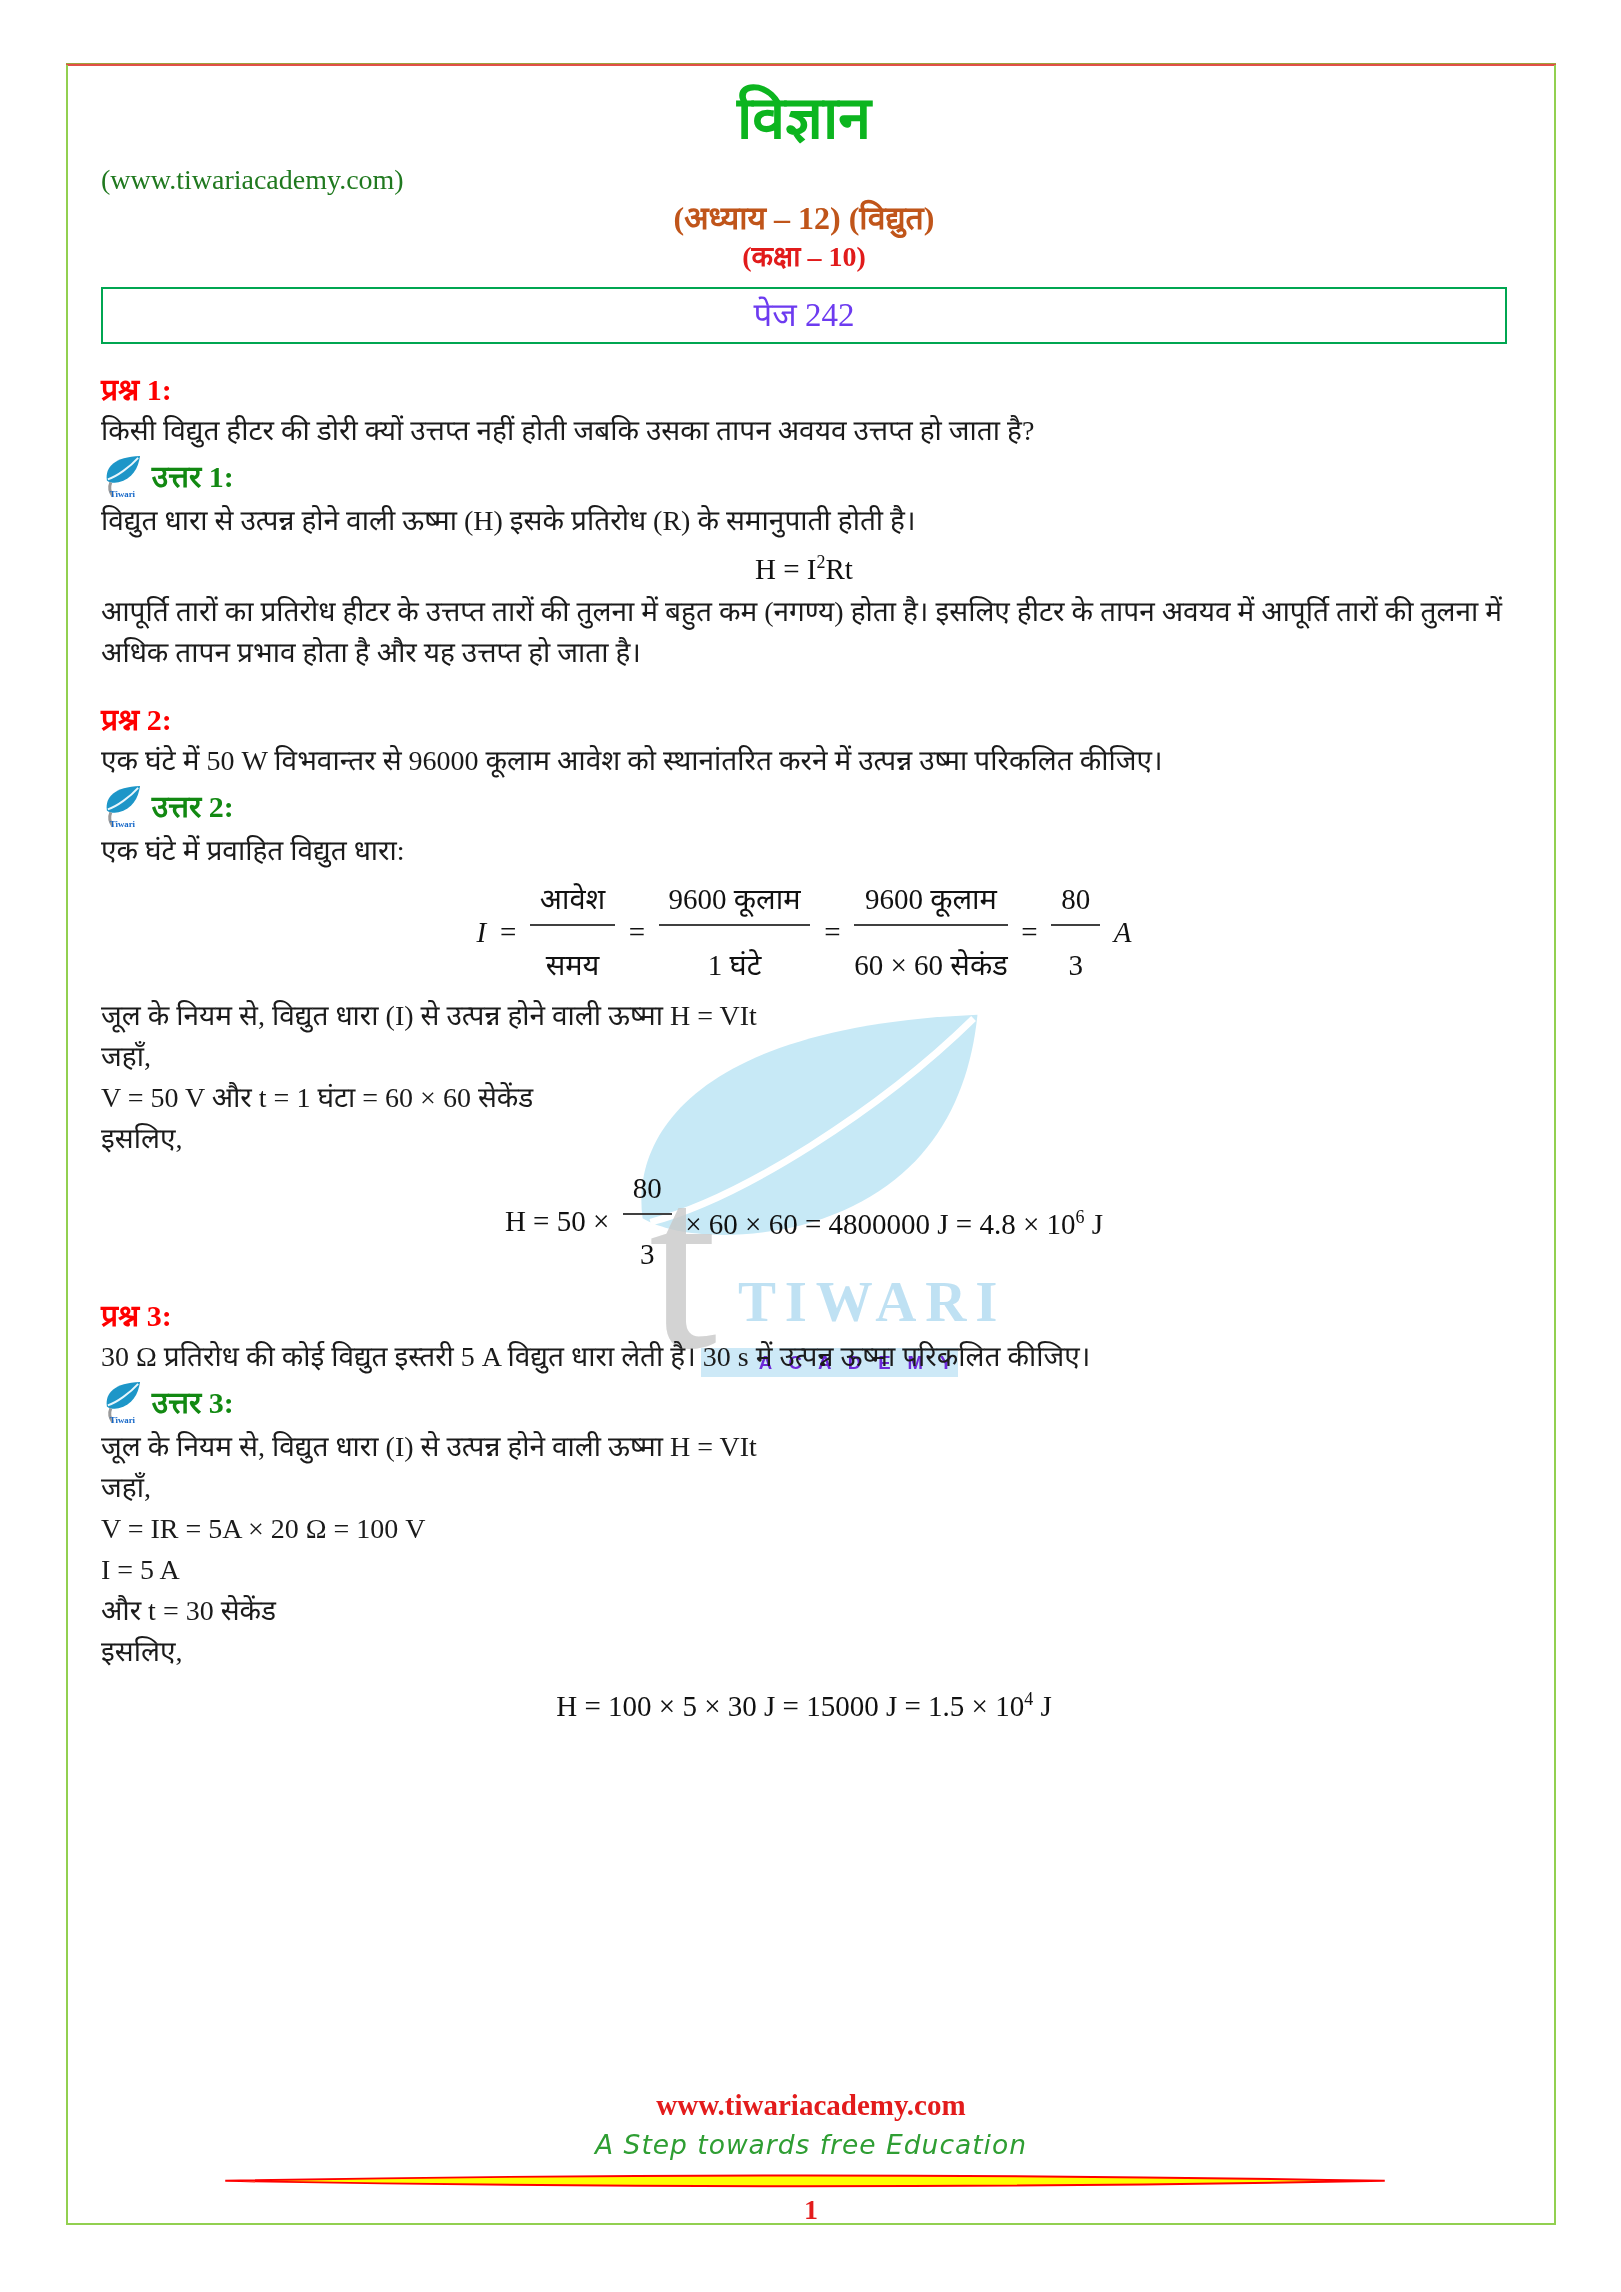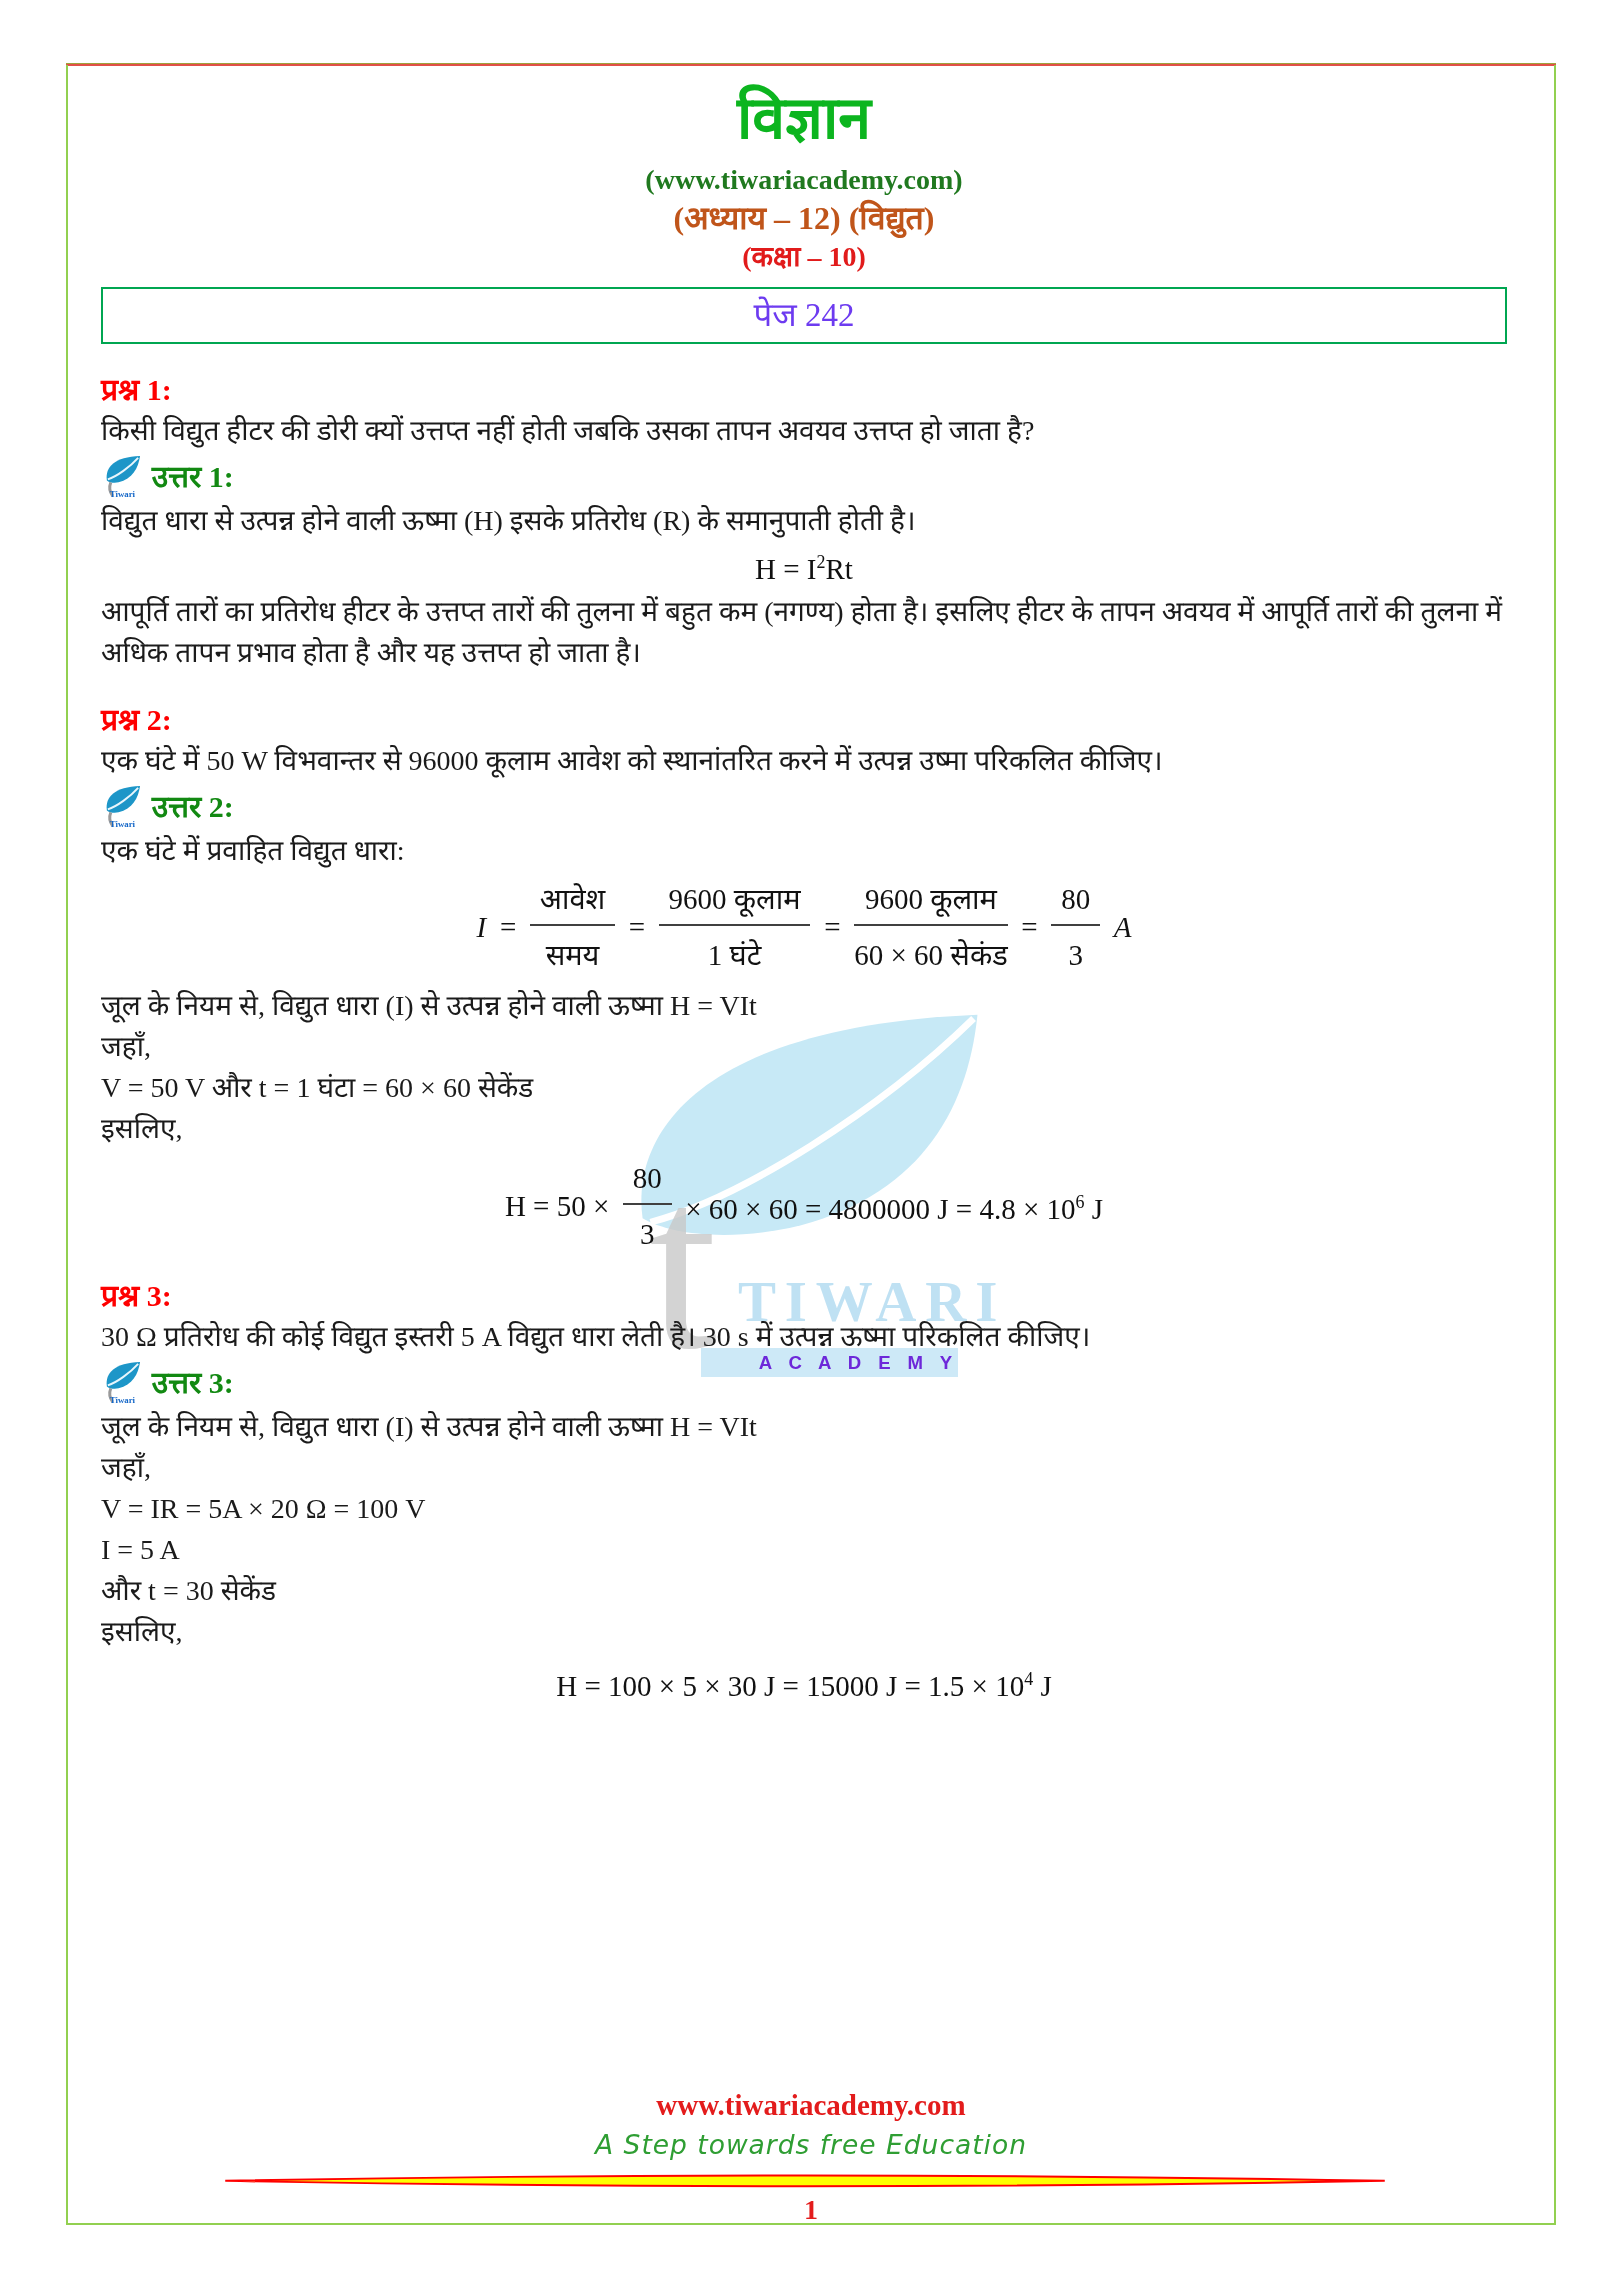--- a/index.html
+++ b/index.html
@@ -6,35 +6,35 @@
   .page{position:relative;width:1621px;height:2293px;background:#ffffff;
         font-family:"Liberation Serif",serif;color:#1b1b1b;overflow:hidden}
   
   .topline{position:absolute;left:66px;top:63px;width:1490px;height:2.9px;
            background:linear-gradient(#9fa23c 0 1px,#e25048 1px 2.9px);z-index:2}
   .frame{position:absolute;left:66px;top:65px;width:1490px;height:2160px;box-sizing:border-box;
          border-left:2px solid #92d050;border-right:2px solid #92d050;border-bottom:2px solid #92d050;z-index:2}
   .content{position:absolute;left:101px;top:69px;width:1406px;z-index:3}
   .center{text-align:center}
   .title{font-size:59px;line-height:86px;font-weight:bold;color:#0cb51f;text-align:center;margin-top:5.9px}
-  .site{font-size:28px;line-height:37px;font-weight:bold;color:#20791f;text-align:center;cursor:pointer}
+  .site{font-size:28px;line-height:37px;font-weight:normal;color:#20791f;text-align:left;cursor:pointer}
   .chapter{font-size:32px;line-height:41px;font-weight:bold;color:#c0551a;text-align:center}
   .klass{font-size:28px;line-height:35px;font-weight:bold;color:#e11b1b;text-align:center}
   .pagebox{margin-top:13px;height:53px;border:2px solid #00a651;text-align:center;
            font-size:33px;line-height:53px;color:#6d3bf0}
   .qhead{margin-top:25.5px;font-size:30px;line-height:41px;font-weight:bold;color:#fe0000}
   .line{font-size:28px;line-height:41px;color:#1b1b1b}
   .ansrow{height:49px;display:flex;align-items:center;gap:7.8px}
   .ahead{font-size:30px;font-weight:bold;color:#128912}
   .ansicon{width:43px;height:45px;flex:0 0 auto}
   .formula{font-size:29px;line-height:43px;color:#111}
   .frow{display:flex;align-items:center;justify-content:center;gap:13.7px;margin:7.8px 0}
   .frac{display:inline-block;text-align:center;vertical-align:middle}
   .frac .num{display:block;border-bottom:2px solid #404040;padding:0 9.8px 2.9px}
-  .frac .den{display:block;padding-top:8px}
+  .frac .den{display:block;padding-top:18px}
   .it{font-style:italic}
   sup{font-size:0.62em}
   .mt40{}.mt20{margin-top:19.6px}.mt6{margin-top:5.9px}
   
   .watermark{position:absolute;left:608px;top:970px;width:421px;height:431px;z-index:1;pointer-events:none}
   .wm-leaf{position:absolute;left:14.7px;top:24.5px}
   .wm-t{position:absolute;left:41px;top:172px;font-size:245px;line-height:245px;
         color:#c9c9c9;opacity:.8;font-family:"Liberation Serif",serif}
   .wm-word1{position:absolute;left:130px;top:299px;font-size:57px;font-weight:bold;
             letter-spacing:8.8px;color:#b9def2;opacity:.9;font-family:"Liberation Serif",serif}

